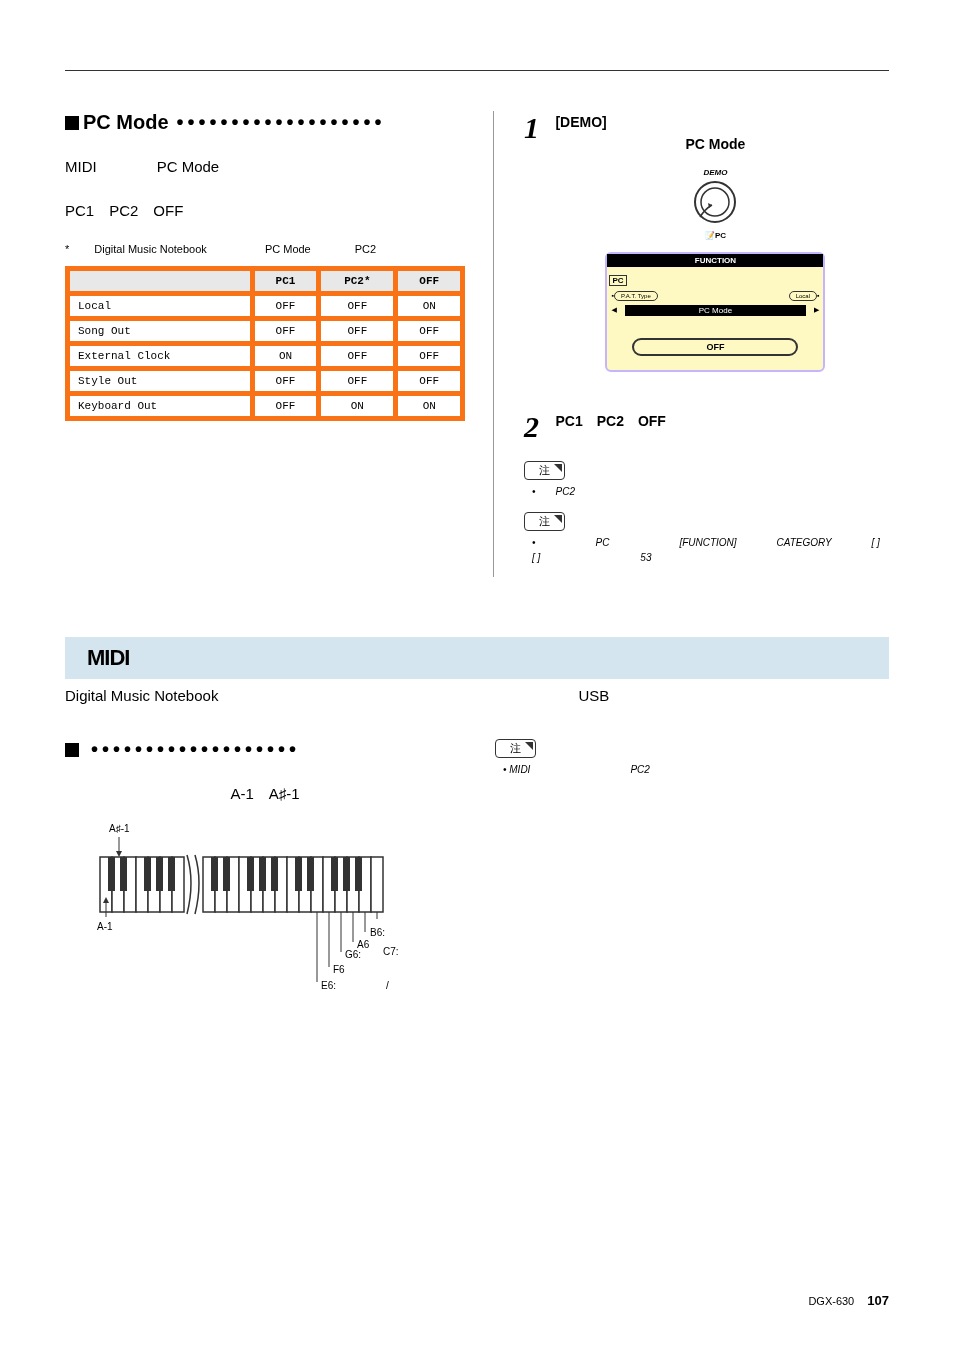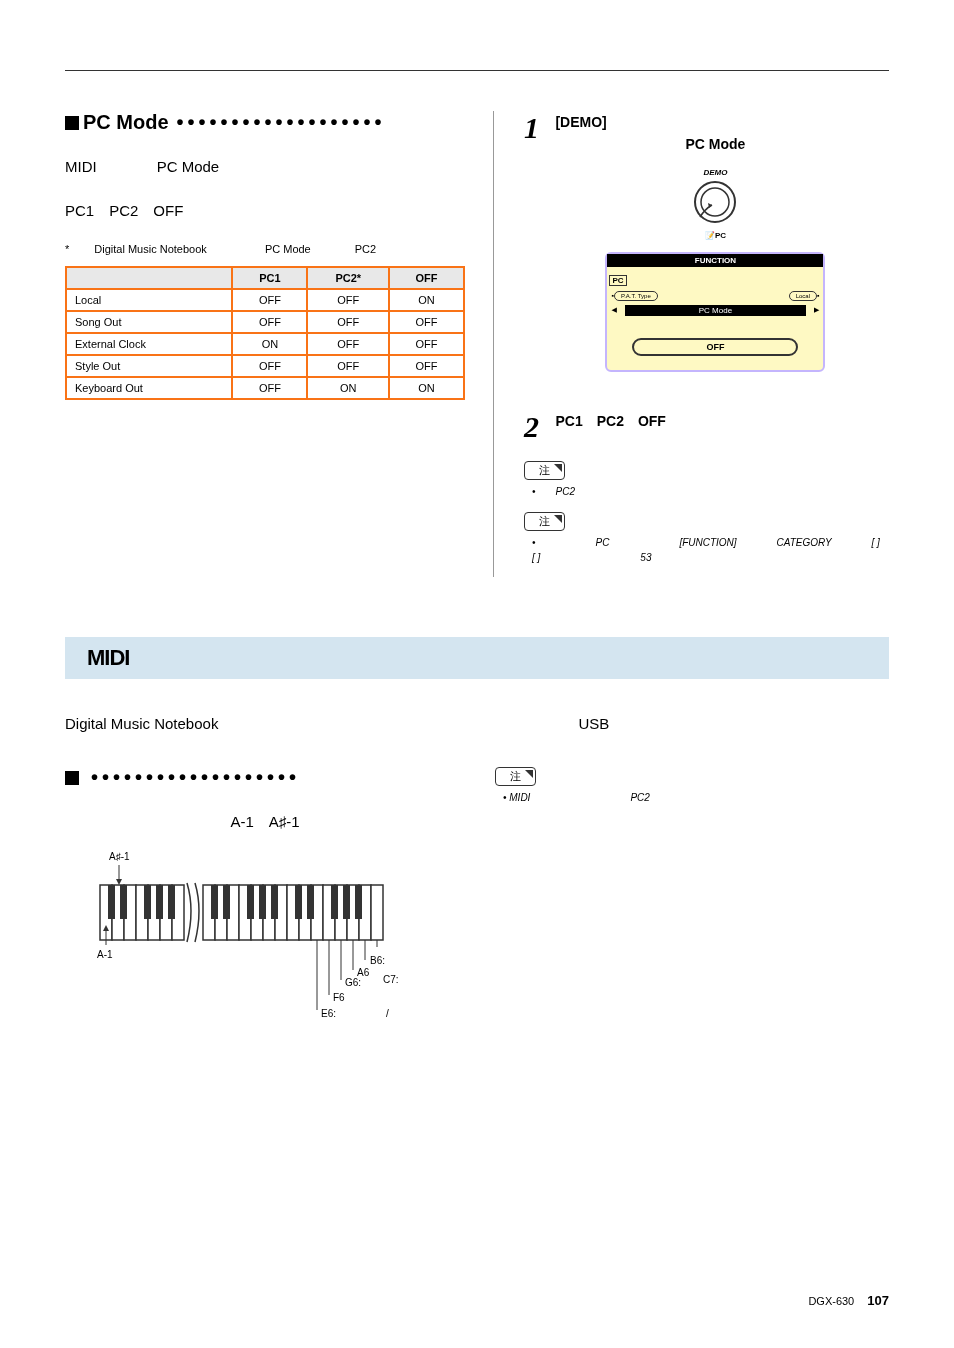--- a/index.html
+++ b/index.html
@@ -80,23 +80,24 @@
     }
     
     table.settings {
       width: 100%;
       border-collapse: collapse;
       font-size: 11px;
     }
     
     table.settings th,
     table.settings td {
-      border: 2px solid #f97316;
+      border: 5px solid #f97316;
       padding: 4px 8px;
       text-align: center;
+      font-family: Liberation Mono, monospace;
     }
     
     table.settings th {
       background: #e8e8e8;
       font-weight: bold;
     }
     
     table.settings td:first-child {
       text-align: left;
     }
@@ -238,21 +239,21 @@
       padding-left: 8px;
     }
     
     .midi-section {
       margin-top: 60px;
     }
     
     .midi-header {
       background: #d4e5f0;
       padding: 8px 22px;
-      margin-bottom: 32px;
+      margin-bottom: 4px;
     }
     
     .midi-title {
       font-size: 22px;
       font-weight: bold;
       font-family: Arial, sans-serif;
       letter-spacing: -1px;
     }
     
     .midi-body {

